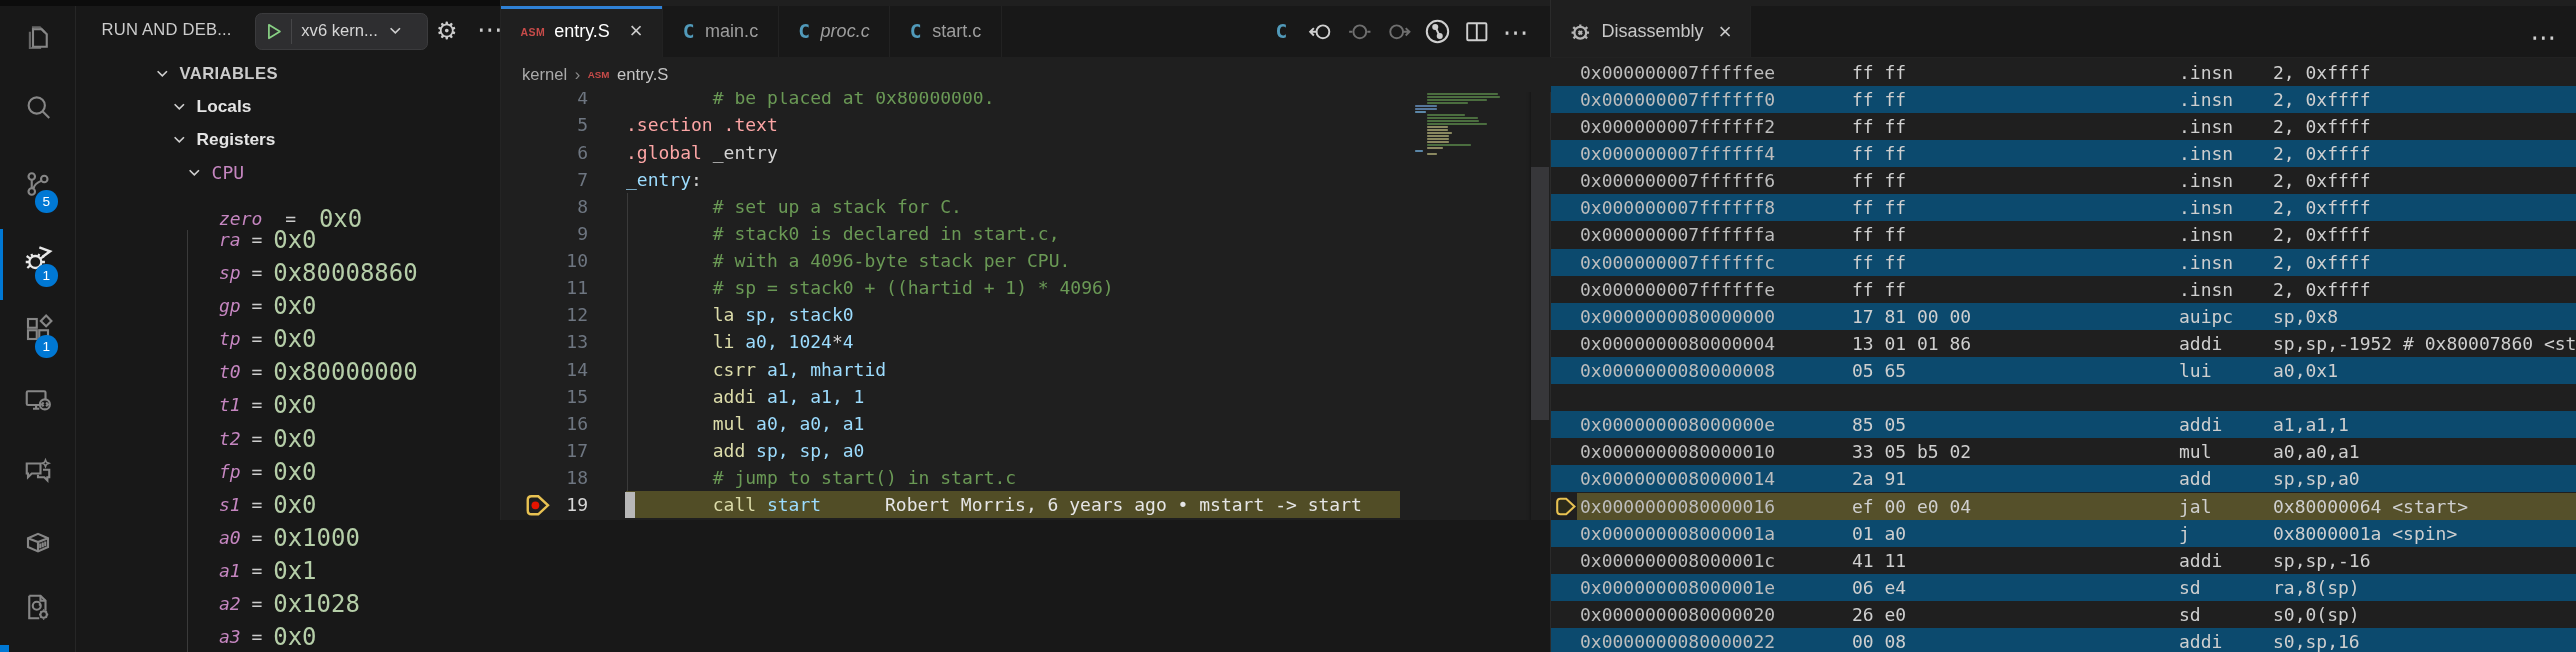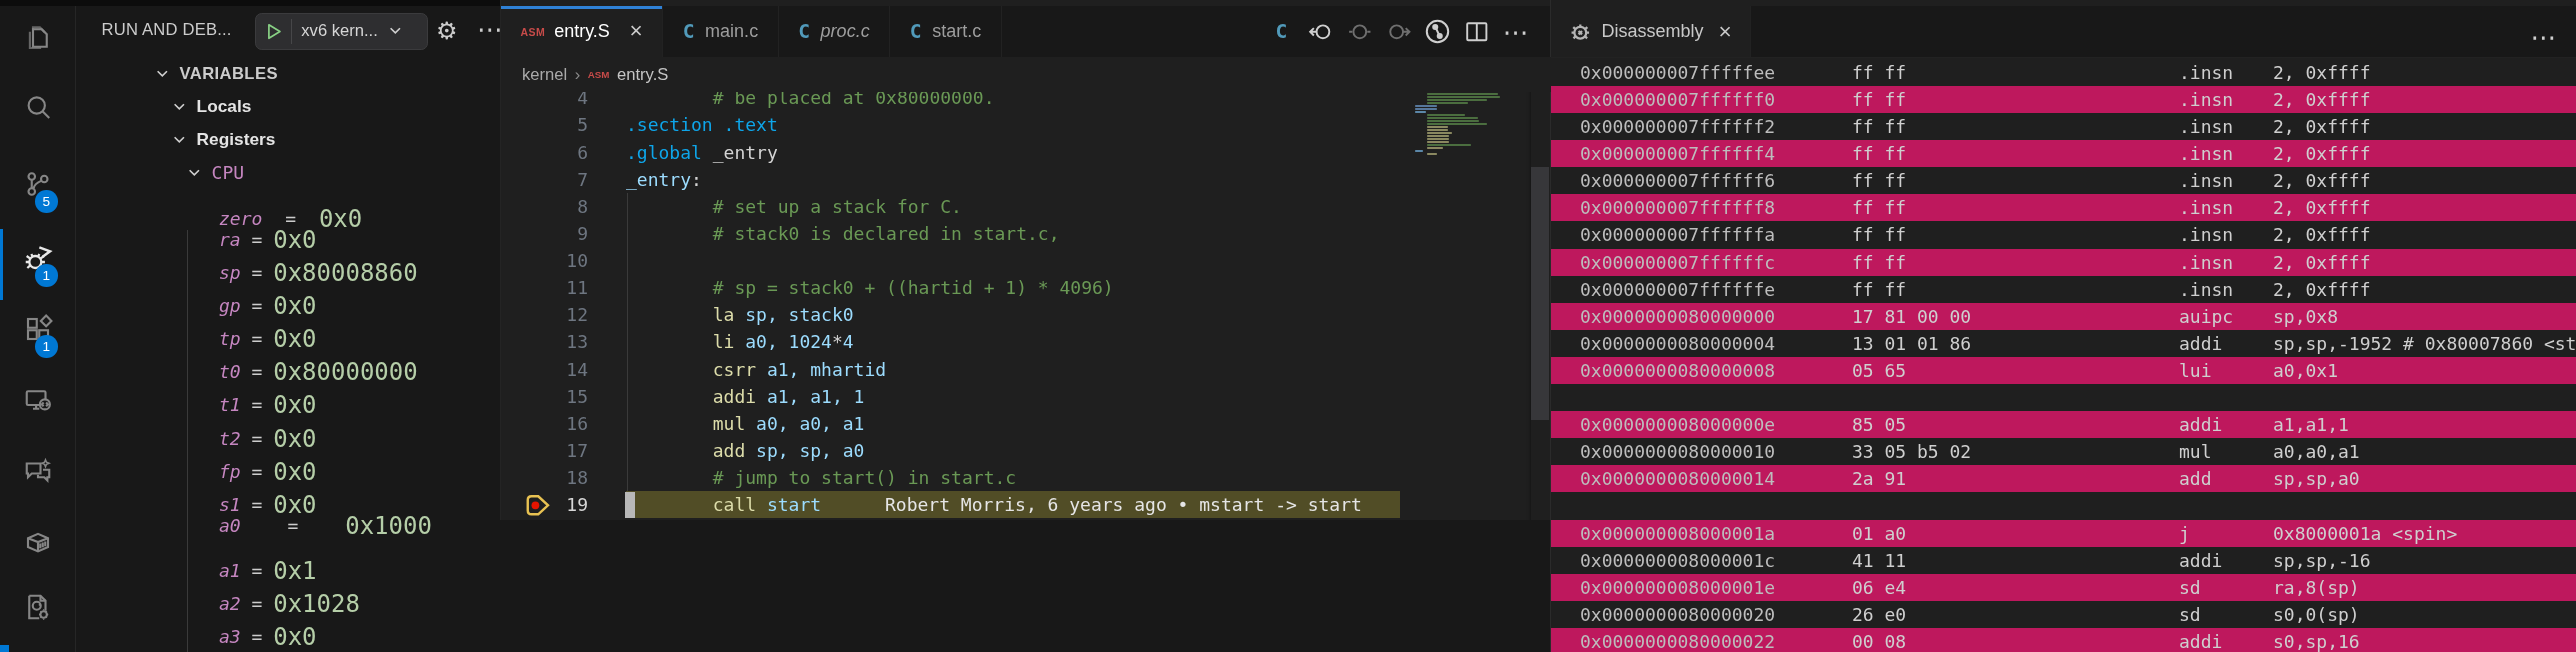--- a/index.html
+++ b/index.html
@@ -53,38 +53,38 @@
   #breadcrumb{position:absolute;left:0;top:57px;width:100%;height:35px;background:#1f1f1f;display:flex;align-items:center;z-index:6;font-size:16.6px;color:#a9a9a9;}
   #breadcrumb .sep{margin:0 7.5px;color:#8a8a8a;}
   #breadcrumb .asm-badge{font-size:9.8px;font-weight:bold;color:#c74b49;margin-right:7.5px;}
   #breadcrumb .crumb-file{color:#c5c5c5;}
   #code-area{position:absolute;left:0;top:0;width:100%;height:652px;}
   .line{position:absolute;left:0;width:100%;height:27px;}
   .cur-line-bg{position:absolute;left:125px;top:491px;width:774px;height:27px;background:#514d26;}
   .gutter-num{position:absolute;left:45px;width:42px;text-align:right;font-size:18px;color:#6e7681;font-family:"DejaVu Sans Mono",monospace;line-height:27px;}
   .gutter-num.cur{color:#d7d7d7;}
   .code-text{position:absolute;left:125px;white-space:pre;font-size:18px;line-height:27px;font-family:"DejaVu Sans Mono",monospace;}
-  .tk-c{color:#6a9955;} .tk-d{color:#0ea5e9;} .tk-k{color:#dcdcaa;} .tk-o{color:#9cdcfe;} .tk-p{color:#d4d4d4;} .tk-l{color:#9cdcfe;}
+  .tk-c{color:#6a9955;} .tk-d{color:#fca5a5;} .tk-k{color:#dcdcaa;} .tk-o{color:#9cdcfe;} .tk-p{color:#d4d4d4;} .tk-l{color:#9cdcfe;}
   .blame{position:absolute;left:384px;font-size:18px;line-height:27px;color:#e5e5e5;font-family:"DejaVu Sans Mono",monospace;white-space:pre;}
   .indent-guide{position:absolute;left:126px;width:0.8px;background:#3a3a3a;}
   #cursor-bar{position:absolute;left:124px;top:492px;width:9.8px;height:25.6px;background:#b8b8b8;z-index:3;}
   #bp-current{position:absolute;left:22.6px;top:494px;z-index:3;}
   #minimap{position:absolute;left:908px;top:57px;width:122px;height:595px;background:#1f1f1f;box-shadow:-4.5px 0 4.5px -4.5px rgba(0,0,0,.5) inset;}
   .mm-line{position:absolute;height:2.3px;border-radius:0.8px;}
   #ed-scrollbar{position:absolute;left:1030px;top:167px;width:18px;height:253px;background:#45454a;opacity:.65;}
   
   #disasm-group{position:absolute;left:1550px;top:0;width:1026px;height:652px;background:#1f1f1f;overflow:hidden;border-left:0.8px solid #2b2b2b;}
   #disasm-tabbar{position:absolute;left:0;top:6px;width:100%;height:51px;background:#181818;border-bottom:0.8px solid #222;}
   #disasm-tab{position:absolute;left:0;top:0;height:51px;display:flex;align-items:center;background:#1f1f1f;padding:0 18px;color:#c8c8c8;font-size:18px;border-right:0.8px solid #222;}
   #disasm-tab svg{stroke:#b5b5b5;fill:none;stroke-width:1.6;margin-right:9.8px;}
   #disasm-tab .close{margin-left:15px;color:#c8c8c8;font-size:22.6px;}
   #disasm-more{position:absolute;right:21px;top:19.6px;color:#cfcfcf;font-size:25.6px;line-height:22.6px;}
   #disasm-rows{position:absolute;left:0;top:0;width:100%;height:652px;}
   .dis-row{position:absolute;left:0;width:100%;height:27px;font-size:18px;line-height:27px;font-family:"DejaVu Sans Mono",monospace;color:#cfcfcf;overflow:hidden;}
-  .dis-row.stripe{background:#be185d;}
+  .dis-row.stripe{background:#0c4a6e;}
   .dis-row.current{background:transparent;}
   .dis-row.current .row-bg{position:absolute;left:25.6px;right:0;top:0;bottom:0;background:#55502a;}
   .dis-addr{position:absolute;left:29px;color:#bdbdbd;white-space:pre;}
   .dis-bytes{position:absolute;left:301px;white-space:pre;}
   .dis-mn{position:absolute;left:628px;white-space:pre;}
   .dis-ops{position:absolute;left:722px;white-space:pre;}
   .dis-cur-arrow{position:absolute;left:3px;top:3px;}
 </style>
 </head>
 <body>
@@ -260,21 +260,21 @@
       <div class="tree-row" style="top: 404px; padding-left: 143px;">
         <span class="reg-name">fp</span>
         <span class="reg-eq">&nbsp;=&nbsp;</span>
         <span class="reg-val">0x0</span>
       </div>
       <div class="tree-row" style="top: 437px; padding-left: 143px;">
         <span class="reg-name">s1</span>
         <span class="reg-eq">&nbsp;=&nbsp;</span>
         <span class="reg-val">0x0</span>
       </div>
-      <div class="tree-row" style="top: 458px; padding-left: 143px; gap: 36px;">
+      <div class="tree-row" style="top: 470px; padding-left: 143px;">
         <span class="reg-name">a0</span>
         <span class="reg-eq">&nbsp;=&nbsp;</span>
         <span class="reg-val">0x1000</span>
       </div>
       <div class="tree-row" style="top: 503px; padding-left: 143px;">
         <span class="reg-name">a1</span>
         <span class="reg-eq">&nbsp;=&nbsp;</span>
         <span class="reg-val">0x1</span>
       </div>
       <div class="tree-row" style="top: 536px; padding-left: 143px;">
@@ -376,21 +376,21 @@
         <div class="line" style="top: 193px;">
           <div class="gutter-num">8</div>
           <div class="code-text"><span class="tk-p">        </span><span class="tk-c"># set up a stack for C.</span></div>
         </div>
         <div class="line" style="top: 220px;">
           <div class="gutter-num">9</div>
           <div class="code-text"><span class="tk-p">        </span><span class="tk-c"># stack0 is declared in start.c,</span></div>
         </div>
         <div class="line" style="top: 247px;">
           <div class="gutter-num">10</div>
-          <div class="code-text"><span class="tk-p">        </span></div>
+          <div class="code-text"><span class="tk-p">        </span><span class="tk-c"># with a 4096-byte stack per CPU.</span></div>
         </div>
         <div class="line" style="top: 274px;">
           <div class="gutter-num">11</div>
           <div class="code-text"><span class="tk-p">        </span><span class="tk-c"># sp = stack0 + ((hartid + 1) * 4096)</span></div>
         </div>
         <div class="line" style="top: 301px;">
           <div class="gutter-num">12</div>
           <div class="code-text"><span class="tk-p">        </span><span class="tk-k">la</span><span class="tk-p"> </span><span class="tk-o">sp, stack0</span></div>
         </div>
         <div class="line" style="top: 328px;">
@@ -552,20 +552,30 @@
         <span class="dis-bytes">33 05 b5 02</span>
         <span class="dis-mn">mul</span>
         <span class="dis-ops">a0,a0,a1</span>
       </div>
       <div class="dis-row stripe" style="top: 465px;">
         <span class="dis-addr">0x0000000080000014</span>
         <span class="dis-bytes">2a 91</span>
         <span class="dis-mn">add</span>
         <span class="dis-ops">sp,sp,a0</span>
       </div>
+      <div class="dis-row current" style="top: 493px;">
+        <div class="row-bg"></div>
+        <div class="dis-cur-arrow"><svg width="25.6" height="21" viewBox="0 0 20 15">
+            <path d="M2.5 4 Q2.5 1.5 5 1.5 L9.5 1.5 L16 7.5 L9.5 13.5 L5 13.5 Q2.5 13.5 2.5 11 Z" fill="#2a2a1a" stroke="#e8c252" stroke-width="1.6"></path>
+          </svg></div>
+        <span class="dis-addr">0x0000000080000016</span>
+        <span class="dis-bytes">ef 00 e0 04</span>
+        <span class="dis-mn">jal</span>
+        <span class="dis-ops">0x80000064 &lt;start&gt;</span>
+      </div>
       <div class="dis-row stripe" style="top: 520px;">
         <span class="dis-addr">0x000000008000001a</span>
         <span class="dis-bytes">01 a0</span>
         <span class="dis-mn">j</span>
         <span class="dis-ops">0x8000001a &lt;spin&gt;</span>
       </div>
       <div class="dis-row" style="top: 547px;">
         <span class="dis-addr">0x000000008000001c</span>
         <span class="dis-bytes">41 11</span>
         <span class="dis-mn">addi</span>

